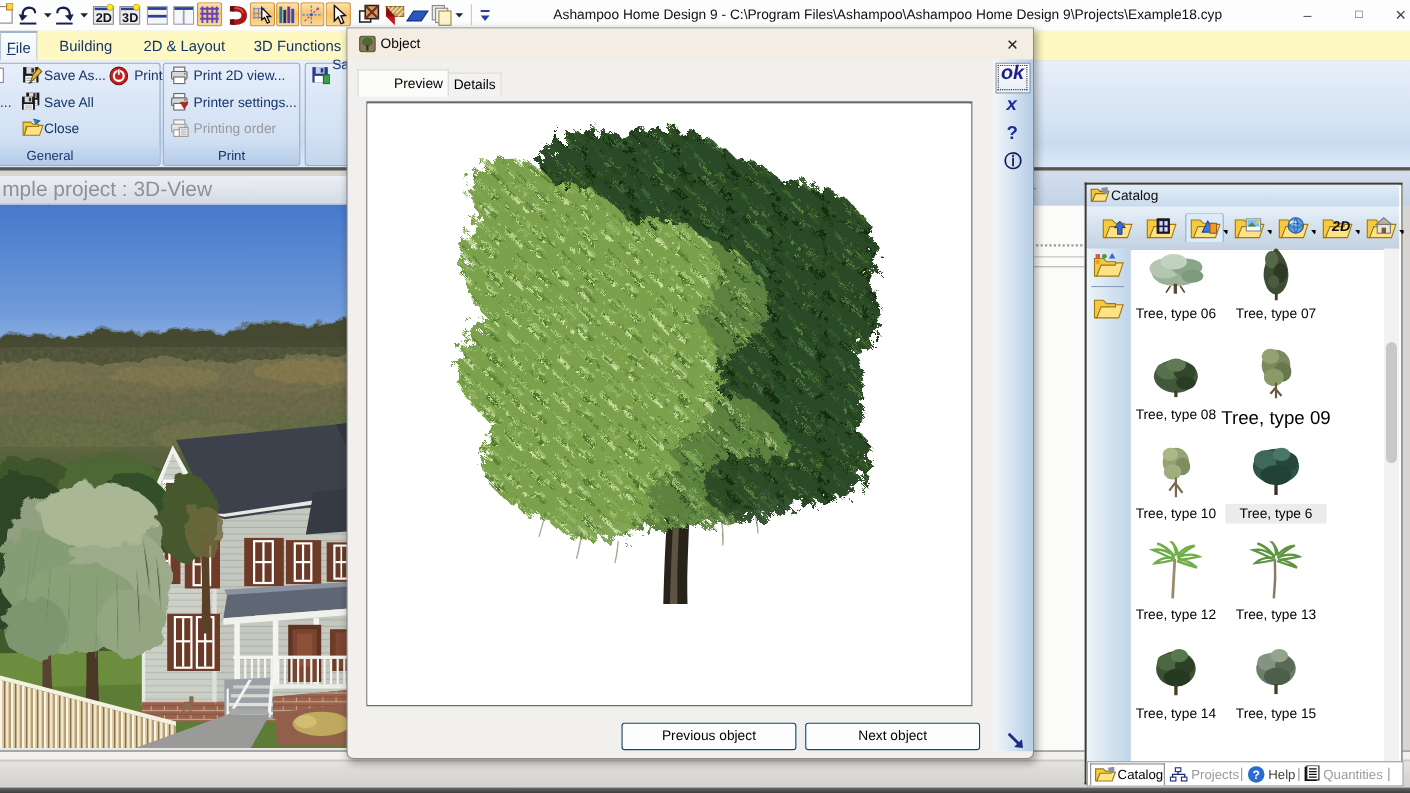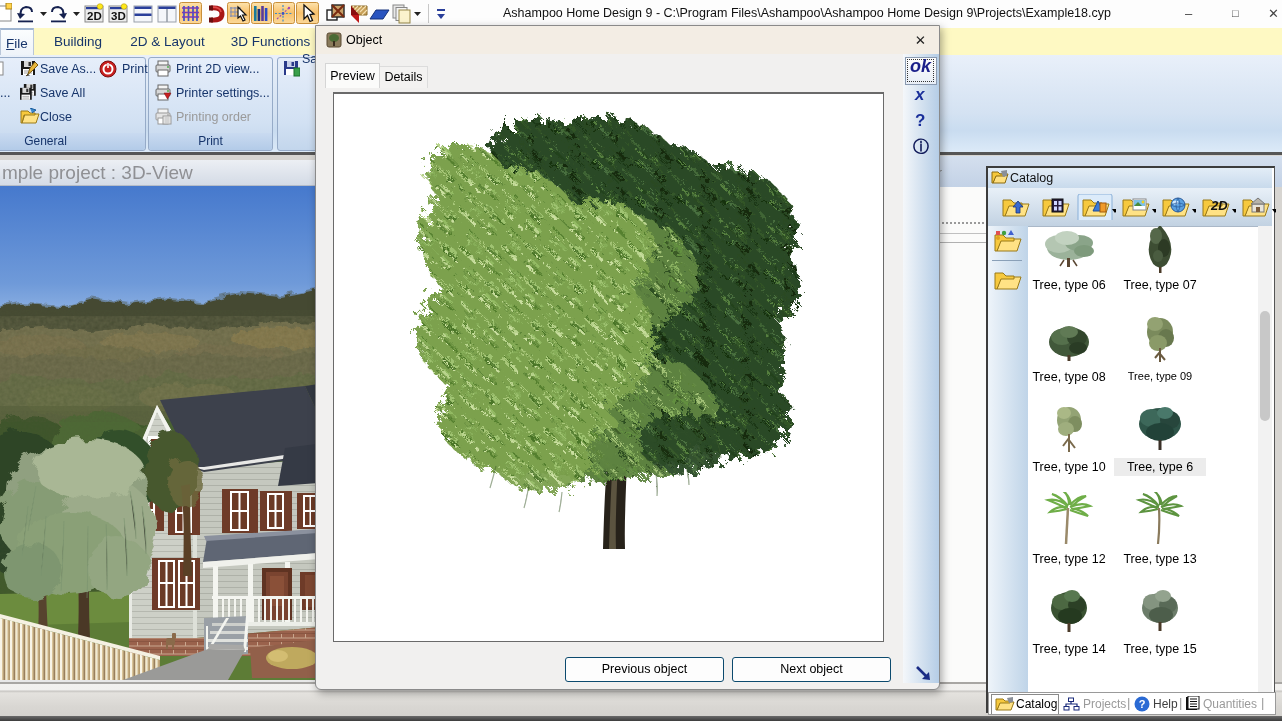--- a/index.html
+++ b/index.html
@@ -26,21 +26,21 @@
 #cattools{left:0;top:20px;width:284px;height:38px;background:linear-gradient(#e8f0f8,#c2d2e2);border-bottom:1px solid #aab8c8;}
 #catstrip{left:0;top:58px;width:40px;height:486px;background:linear-gradient(90deg,#eef4fa,#bfd4e8);}
 #catscroll{left:270px;top:58px;width:14px;height:486px;background:#f2f2f2;}
 #catthumb{left:272px;top:143px;width:10px;height:110px;background:#c8c8c8;border-radius:5px;}
 #cattabs{z-index:3;left:988px;top:692px;width:286px;height:21px;background:#fff;border:1px solid #9a9a9a;font-size:12.5px;}
 #statusbar{z-index:0;left:0;top:682px;width:1282px;height:39px;background:linear-gradient(#a8a6a3 0,#a8a6a3 2px,#f2f1ef 2px,#f1f0ee 8px,#c6c4c1 9px,#e4e2de 11px,#d9d7d3 24px,#d2d0cc 100%);}
 #statusdark{z-index:0;left:0;top:716px;width:1282px;height:5px;background:linear-gradient(#6a6a6a,#3c3c3c);}
 #dialog{z-index:10;left:315px;top:25px;width:623px;height:663px;background:#f1f0ef;border:1px solid #8a8a8a;border-radius:0 0 6px 6px;box-shadow:2px 3px 8px rgba(0,0,0,.35);}
 #dlgtitle{left:0;top:0;width:623px;height:28px;background:#f3ede4;}
 #dlgsidebar{left:587px;top:28px;width:36px;height:629px;background:linear-gradient(90deg,#f4f7fa,#b5cde6);}
-.tab2{position:absolute;font-size:12.5px;color:#000;text-align:center;}
+.tab2{position:absolute;font-size:12.5px;color:#000;text-align:center;padding-left:28px;}
 #prevbox{left:17px;top:66px;width:549px;height:547px;background:#fff;border:1px solid #6a6a6a;border-top:2px solid #6a6a6a;}
 .dlgbtn{position:absolute;top:631px;height:23px;background:#fdfdfd;border:1px solid #0c4a6e;border-radius:3px;font-size:12.5px;text-align:center;line-height:22px;color:#000;}
 </style>
 </head>
 <body>
 
 <div class="abs" id="titlebar"></div>
 <div class="abs" id="qat" style="left:0;top:0;width:460px;height:28px;"><svg width="0" height="0">
       <defs>
         <linearGradient id="hlg" x1="0" y1="0" x2="0" y2="1">
@@ -624,21 +624,21 @@
           <rect x="33.5" y="45" width="3" height="6" fill="#4a3a28"></rect>
         </svg>
         <div style="position:absolute;left:26px;top:202px;width:110px;text-align:center;font-size:12.5px;color:#000;">Tree, type 08</div>
         <svg style="position:absolute;left:137px;top:142px;" width="70" height="56" viewBox="0 0 70 56">
           <ellipse cx="35" cy="22" rx="13" ry="14" fill="#7a8a5c"></ellipse>
           <ellipse cx="30" cy="14" rx="8" ry="7" fill="#93a272"></ellipse>
           <ellipse cx="41" cy="28" rx="8" ry="9" fill="#68784e"></ellipse>
           <ellipse cx="33" cy="33" rx="9" ry="8" fill="#8a9a68"></ellipse>
           <path d="M35,38 L35,52 M35,42 L30,48 M35,44 L40,50" stroke="#6a5a40" stroke-width="2" fill="none"></path>
         </svg>
-        <div style="position:absolute;left:117px;top:202px;width:110px;text-align:center;font-size:11px;color:#000;">Tree, type 09</div>
+        <div style="position:absolute;left:117px;top:202px;width:110px;text-align:center;font-size:17px;color:#000;">Tree, type 09</div>
         <svg style="position:absolute;left:46px;top:232px;" width="70" height="56" viewBox="0 0 70 56">
           <ellipse cx="35" cy="20" rx="12" ry="13" fill="#93a374"></ellipse>
           <ellipse cx="30" cy="13" rx="7" ry="6" fill="#aab886"></ellipse>
           <ellipse cx="41" cy="24" rx="7" ry="8" fill="#7e8e60"></ellipse>
           <ellipse cx="32" cy="29" rx="8" ry="7" fill="#9fae7e"></ellipse>
           <path d="M35,34 L35,52 M35,38 L29,46 M35,40 L41,48" stroke="#7a6a4c" stroke-width="2" fill="none"></path>
         </svg>
         <div style="position:absolute;left:26px;top:292px;width:110px;text-align:center;font-size:12.5px;color:#000;">Tree, type 10</div>
         <div style="position:absolute;left:126px;top:290px;width:92px;height:18px;background:#ececec;"></div>
         <svg style="position:absolute;left:137px;top:232px;" width="70" height="56" viewBox="0 0 70 56">

